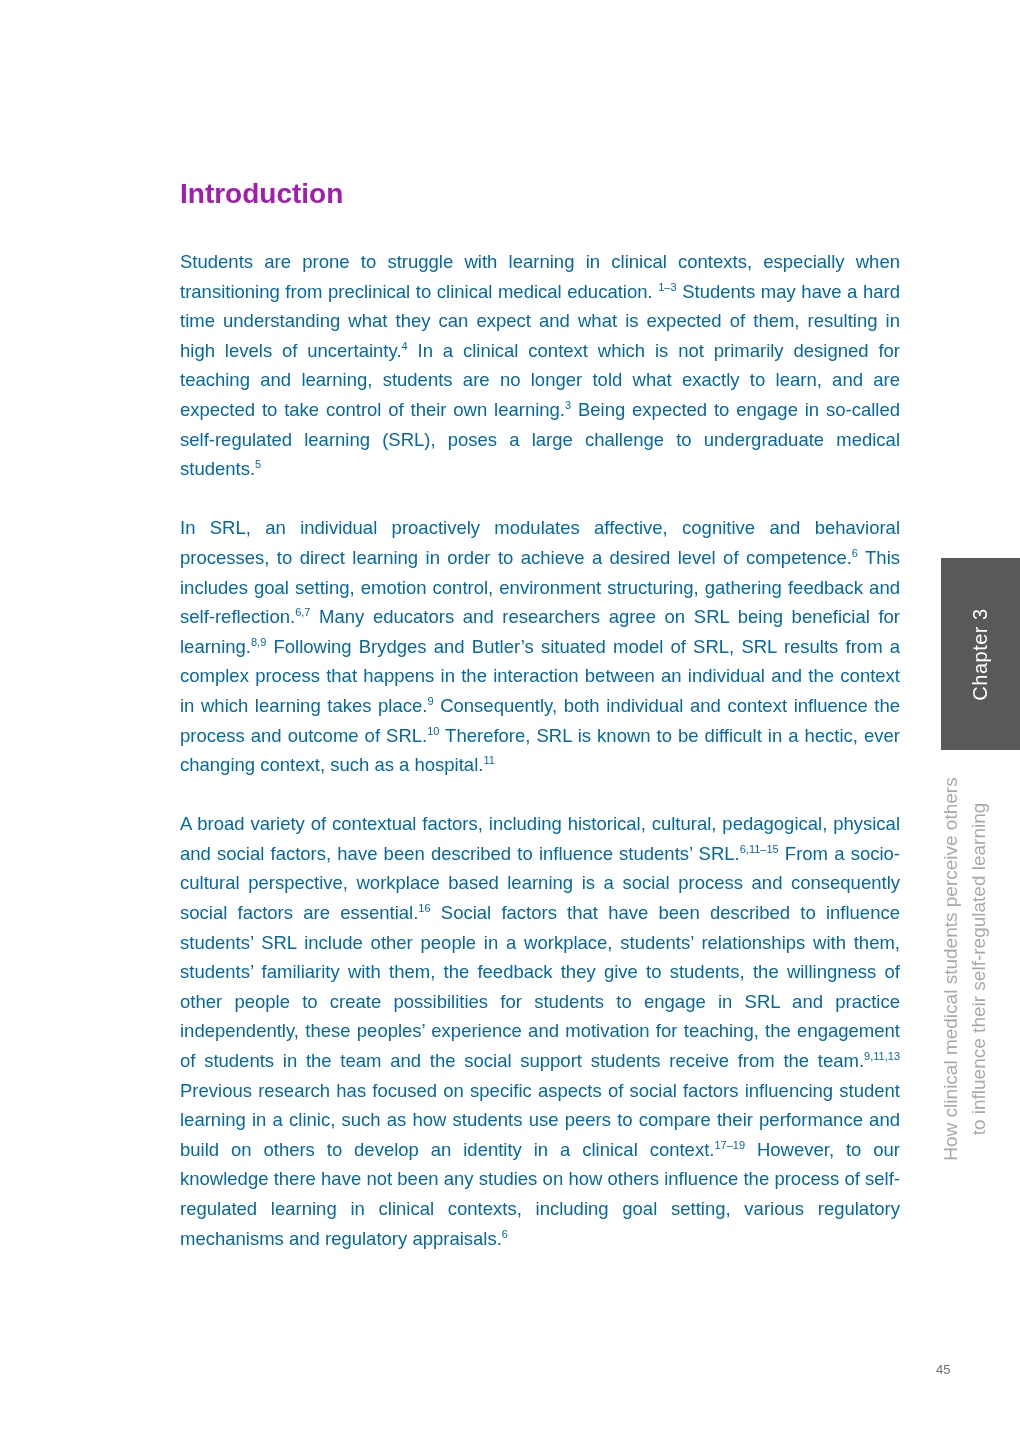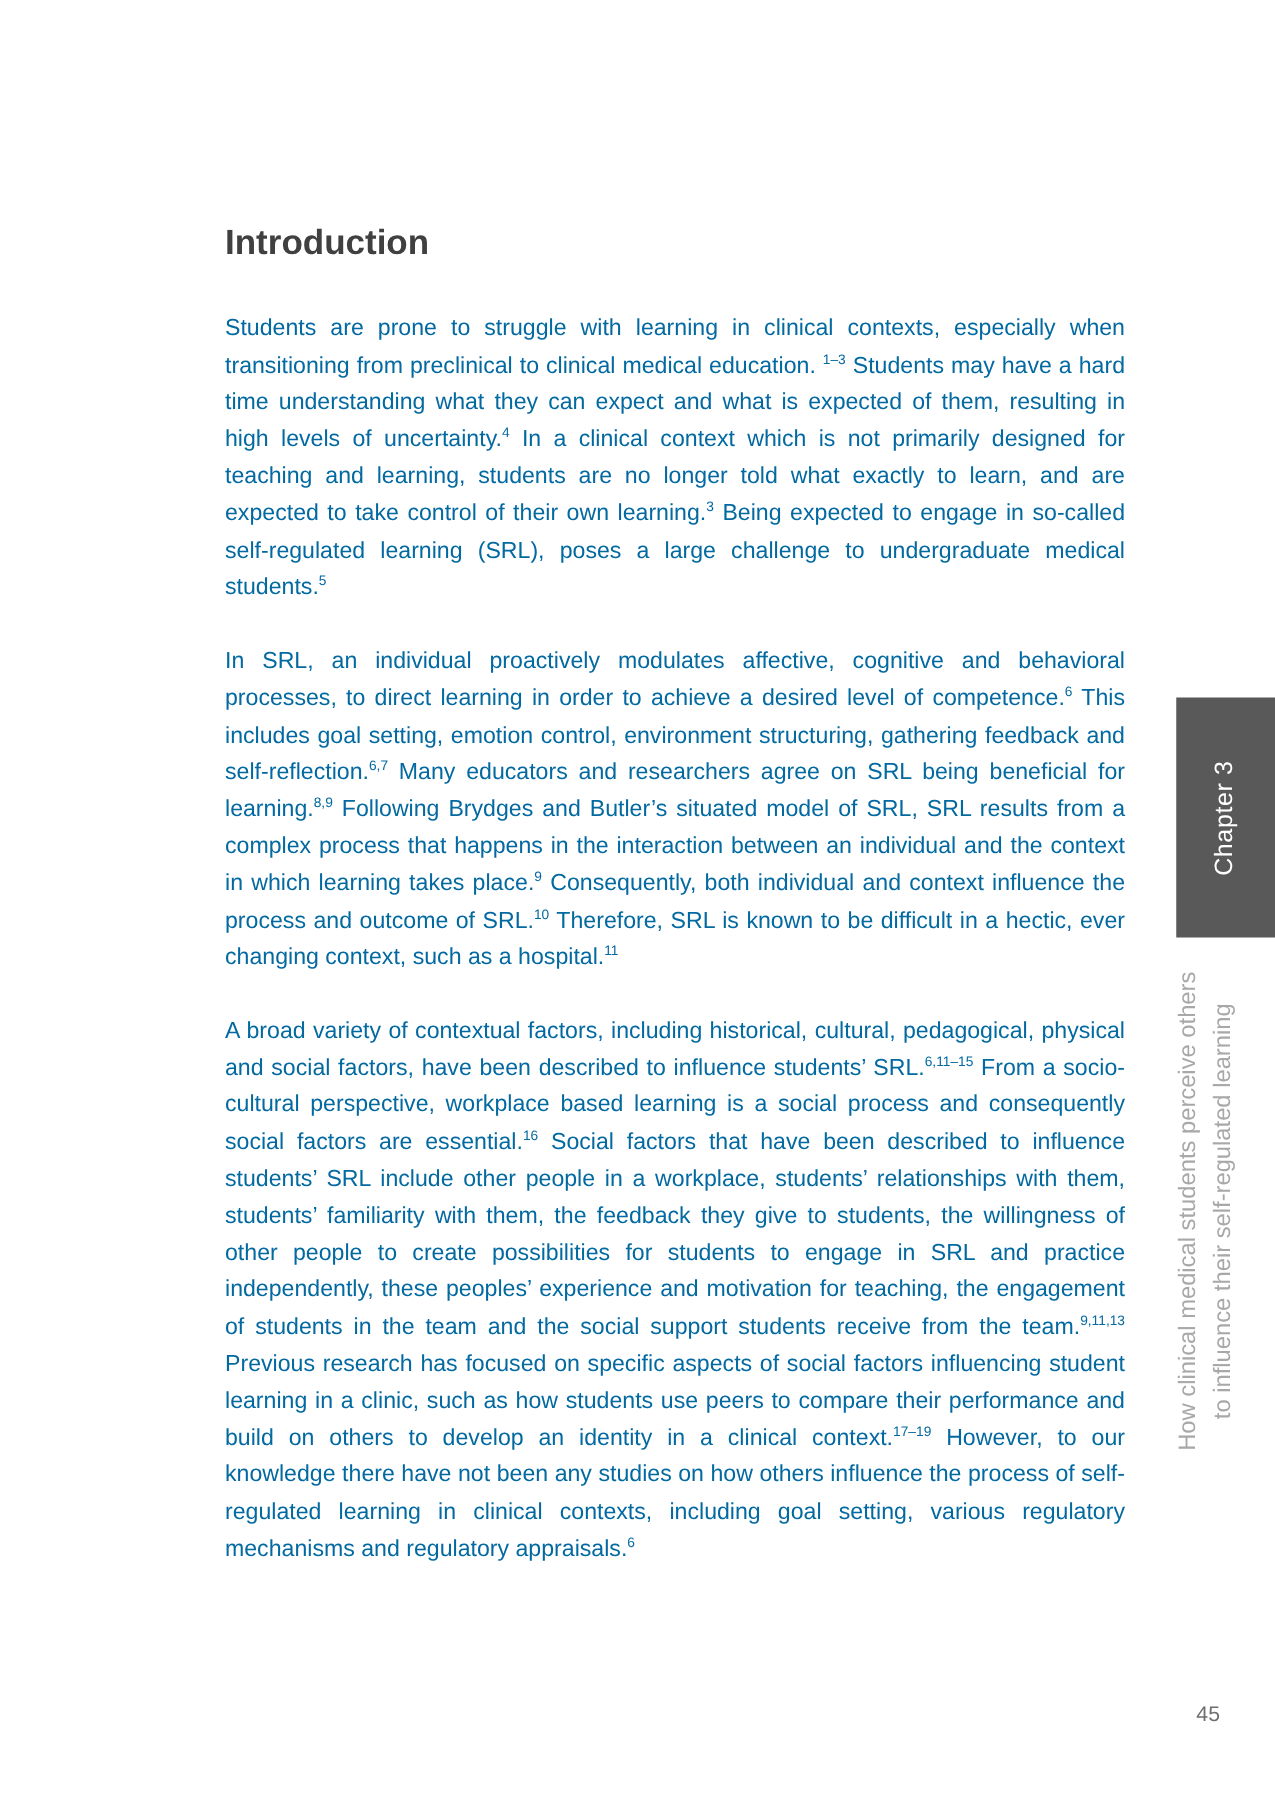--- a/index.html
+++ b/index.html
@@ -15,21 +15,21 @@
     background: #ffffff;
     overflow: hidden;
   }
   .section-heading {
     position: absolute;
     left: 180px;
     top: 178px;
     margin: 0;
     font-size: 28px;
     font-weight: 700;
-    color: #404040;
+    color: #a21caf;
     letter-spacing: 0px;
   }
   .body-text {
     position: absolute;
     left: 180px;
     top: 247px;
     width: 720px;
   }
   .body-text p {
     margin: 0 0 29.6px 0;
@@ -72,23 +72,22 @@
     color: #a8a8a8;
     font-size: 19px;
     line-height: 28px;
     white-space: nowrap;
   }
   .page-number {
     position: absolute;
     left: 936px;
     top: 1362px;
     width: 40px;
-    font-size: 17px;
+    font-size: 13px;
     color: #6e6e6e;
-    text-align: right;
   }
 </style>
 </head>
 <body>
 
 <div class="sheet">
 
   <h1 class="section-heading">Introduction</h1>
 
   <div class="body-text" id="paragraphs">

